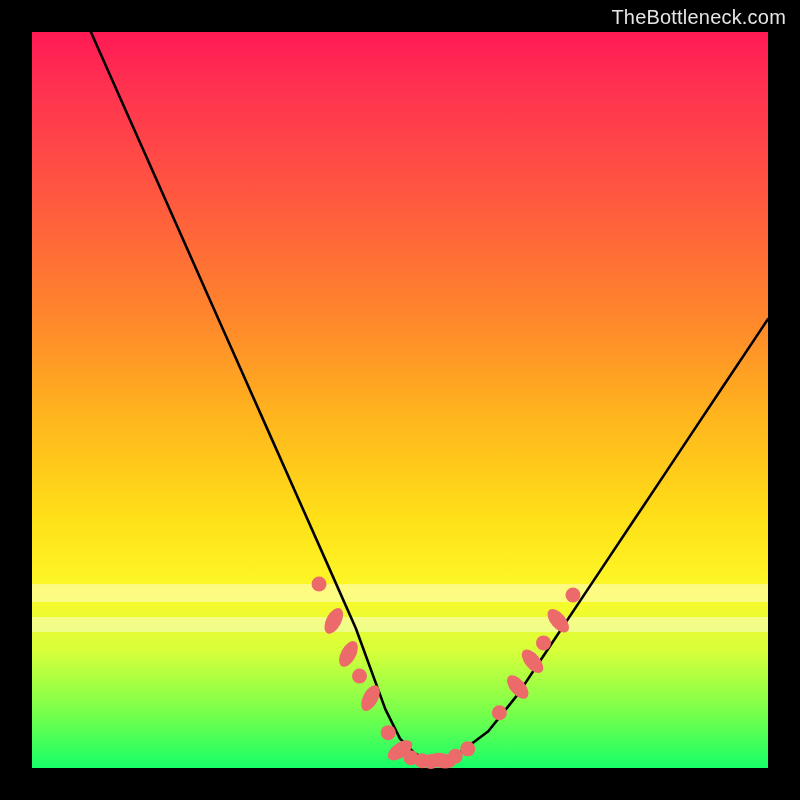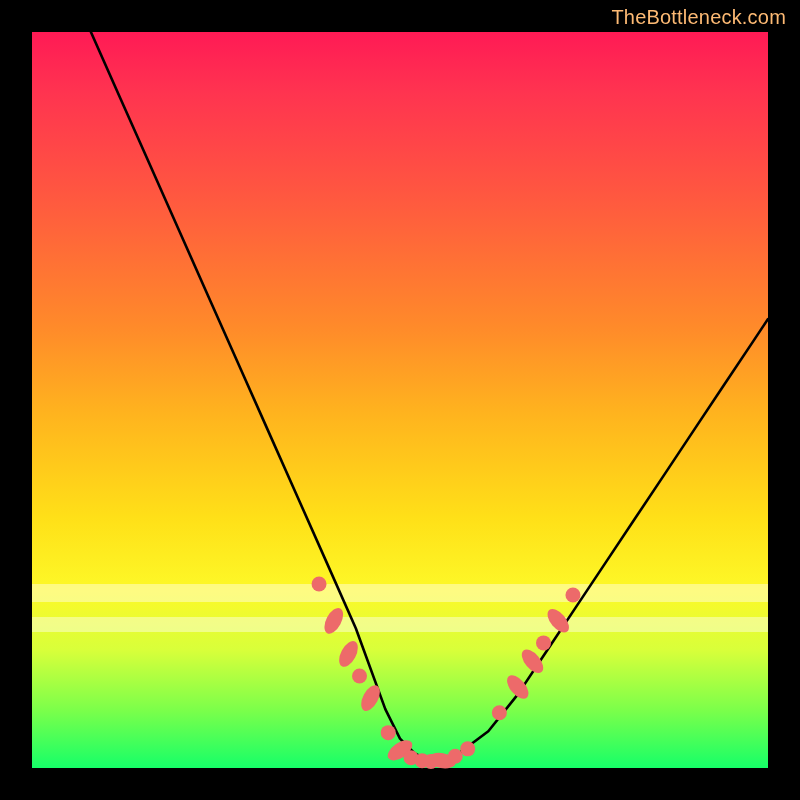--- a/index.html
+++ b/index.html
@@ -41,21 +41,21 @@
   .pale-band {
     position: absolute;
     left: 0;
     width: 100%;
     background: rgba(255,255,255,0.42);
   }
   .watermark {
     position: absolute;
     top: 6px;
     right: 14px;
-    color: #fdba74;
+    color: #e5e5e5;
     font-size: 20px;
     font-weight: 500;
     letter-spacing: 0.2px;
     user-select: none;
   }
   svg.curve {
     position: absolute;
     left: 0;
     top: 0;
     width: 736px;

